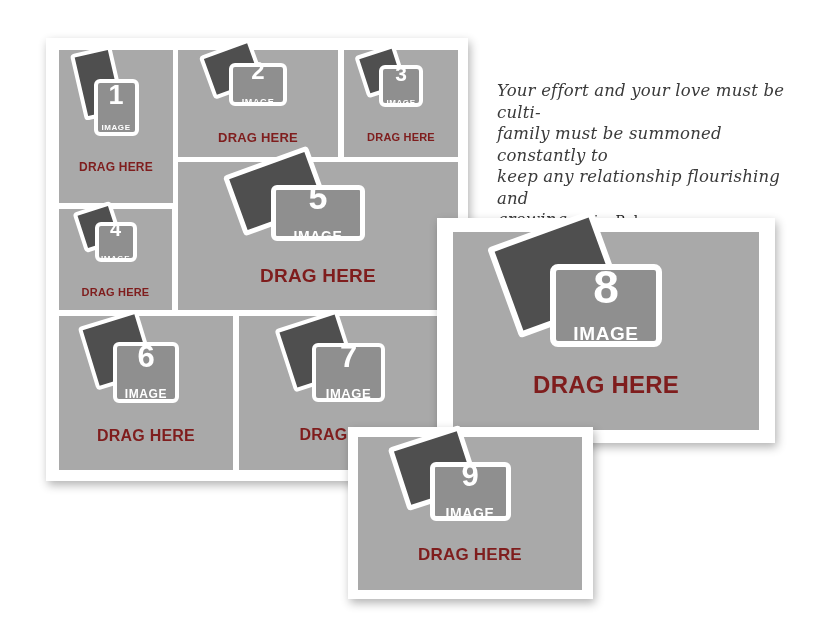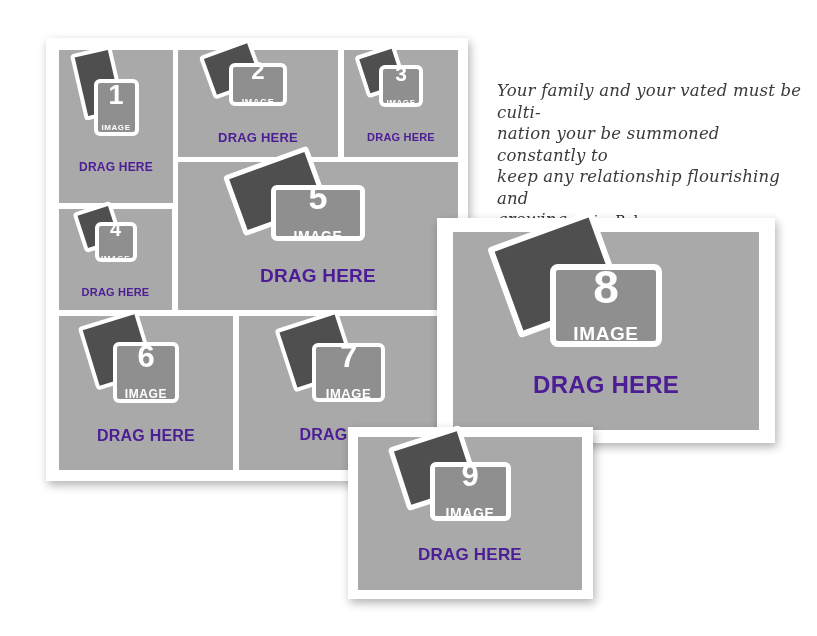--- a/index.html
+++ b/index.html
@@ -37,21 +37,21 @@
     position:absolute;background:#4f4f4f;border:4px solid #ffffff;border-radius:4px;
     box-sizing:border-box;z-index:0;
   }
   .front{
     position:relative;z-index:1;box-sizing:border-box;
     background:#8f8f8f;border:4px solid #ffffff;border-radius:6px;
     display:flex;flex-direction:column;align-items:center;justify-content:center;
   }
   .num{font-weight:bold;color:#ffffff;line-height:0.92;}
   .imglbl{font-weight:bold;color:#ffffff;letter-spacing:0.6px;line-height:1.05;margin-top:16px;}
-  .drag{font-weight:bold;color:#4c1d95;margin-top:24px;letter-spacing:0.2px;white-space:nowrap;}
+  .drag{font-weight:bold;color:#7f1d1d;margin-top:24px;letter-spacing:0.2px;white-space:nowrap;}
   
   .s1 .front{width:45px;height:57px;}       .s1 .num{font-size:27px;}  .s1 .imglbl{font-size:8px;}
   .s1 .back{width:42px;height:68px;left:-17px;top:-30px;transform:rotate(-13deg);}
   .s1 .drag{font-size:12px;}
   .s2 .front{width:58px;height:43px;}       .s2 .num{font-size:24px;}  .s2 .imglbl{font-size:9px;}
   .s2 .back{width:54px;height:46px;left:-24px;top:-17px;transform:rotate(-20deg);}
   .s2 .drag{font-size:13px;}
   .s3 .front{width:44px;height:42px;}       .s3 .num{font-size:21px;}  .s3 .imglbl{font-size:8px;}
   .s3 .back{width:42px;height:44px;left:-19px;top:-16px;transform:rotate(-18deg);}
   .s3 .drag{font-size:11px;}
@@ -192,19 +192,19 @@
         <div class="front">
           <div class="num">9</div>
           <div class="imglbl">IMAGE</div>
         </div>
       </div>
       <div class="drag">DRAG HERE</div>
     </div>
   </div>
 
   <div id="quote">
-    <div>Your family and your vated must be culti-</div>
-    <div>nation your be summoned constantly to</div>
+    <div>Your effort and your love must be culti-</div>
+    <div>family must be summoned constantly to</div>
     <div>keep any relationship flourishing and</div>
     <div><span>growing.</span><span class="attrib">- Jim Rohn</span></div>
   </div>
 
 </div>
 
 </body></html>

